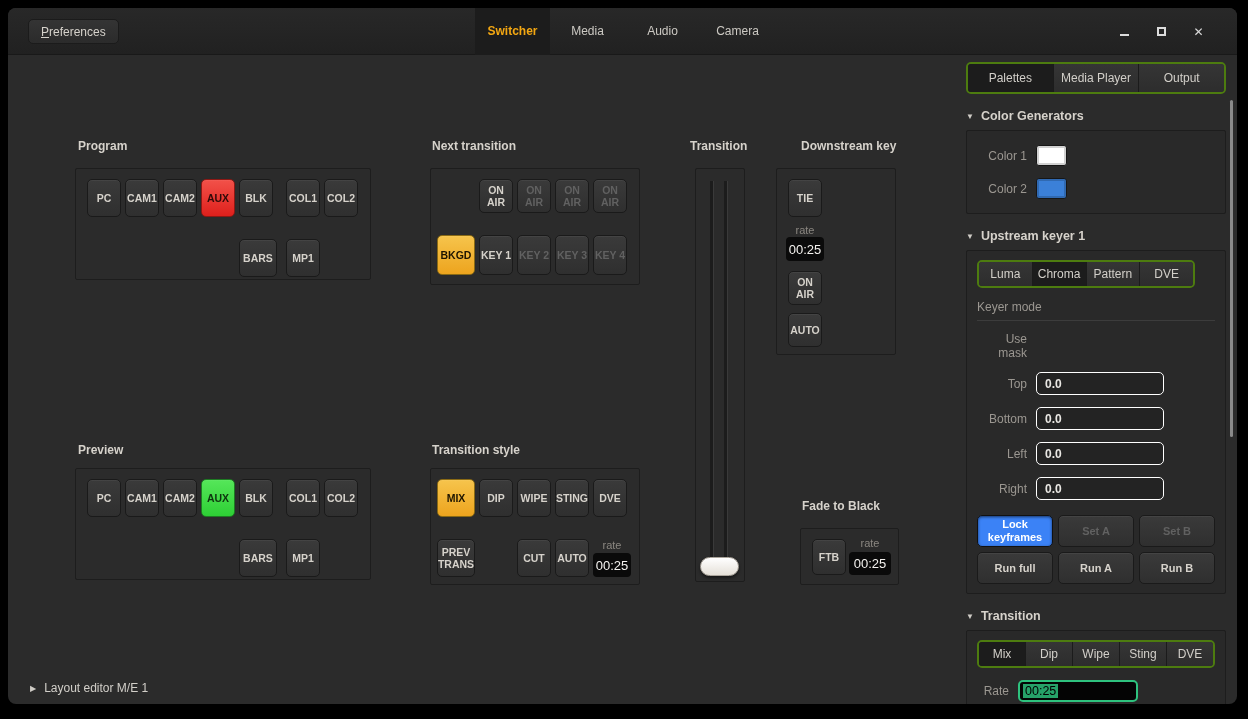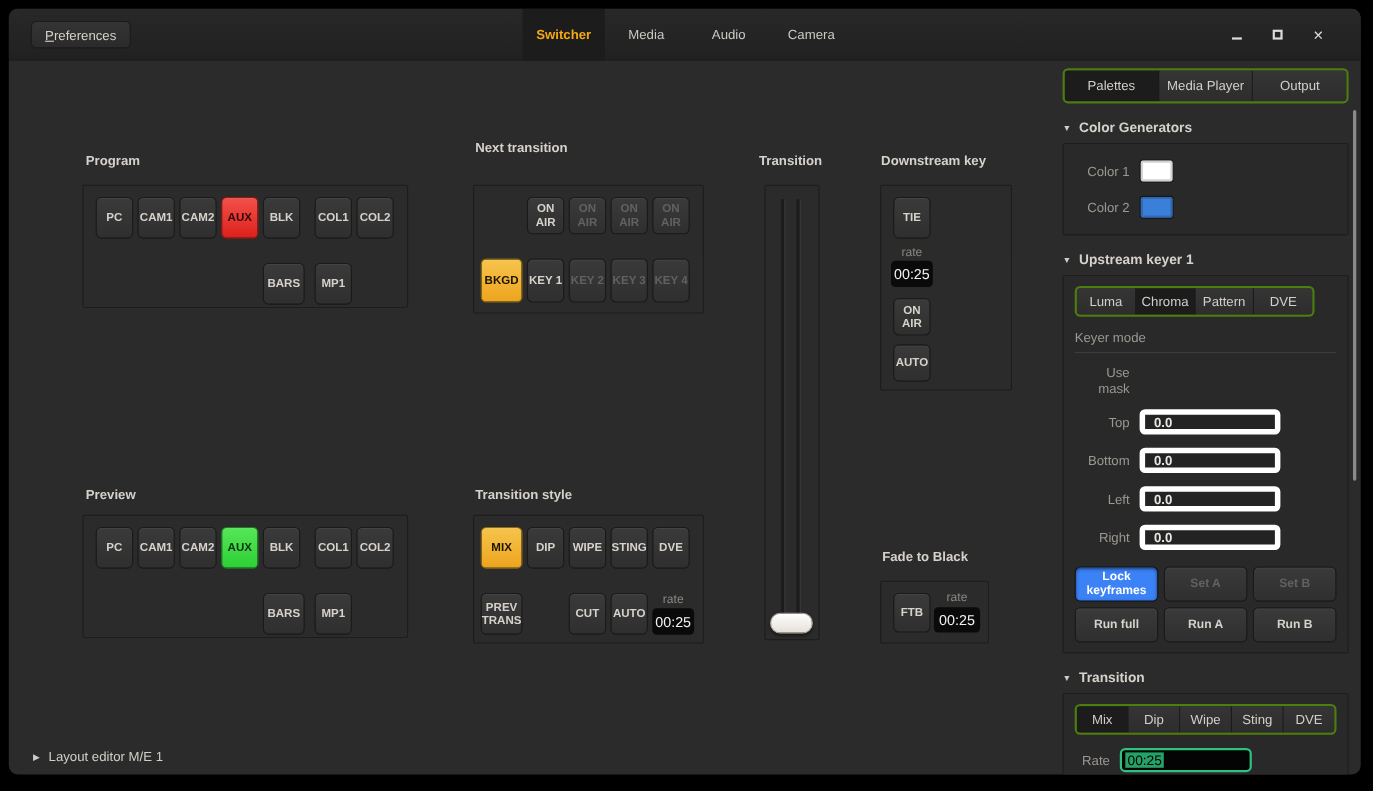--- a/index.html
+++ b/index.html
@@ -83,21 +83,21 @@
             box-shadow:inset 0 0 0 2px rgba(0,0,0,.18); }
   .swatch.white { background:#ffffff; }
   .swatch.blue  { background:#3b80d8; }
 
   .uk-tabs { width:218px; }
   .mode-label { color:#9b9791; font-size:12px; margin-top:12px; }
   .mode-rule { border:none; border-top:1px solid #3c3c3c; margin-top:6px; }
   .mask-row { display:flex; align-items:center; margin-top:11px; }
   .mask-btn { position:static; width:125px; height:30px; }
   .field-row { display:flex; align-items:center; margin-top:12px; }
-  .field-input { width:128px; height:23px; background:#232323; border:5px solid #ffffff;
+  .field-input { width:128px; height:23px; background:#232323; border:1px solid #ffffff;
                  border-radius:5px; color:#e9e7e3; font-size:12px; font-weight:bold;
                  padding:0 8px; font-family:inherit; }
   .kf-grid { display:grid; grid-template-columns:repeat(3,1fr); gap:5px 5px; margin-top:15px; }
   .kf-grid .btn { position:static; height:32px; font-size:11px; }
 
   .rate-row { display:flex; align-items:center; margin-top:12px; }
   .rate-row .side-label { width:32px; }
   .tr-rate-input { width:120px; height:22px; background:#040404; border:2px solid #2ec27e;
                    border-radius:5px; display:flex; align-items:center; padding:0 3px; }
   .tr-rate-sel { background:#26a269; color:#000; font-size:12.5px; padding:0 2px; }
@@ -133,42 +133,42 @@
       <div class="btn" style="left:49px;top:10px;width:34px;height:38px;">CAM1</div>
       <div class="btn" style="left:87px;top:10px;width:34px;height:38px;">CAM2</div>
       <div class="btn red" style="left:125px;top:10px;width:34px;height:38px;">AUX</div>
       <div class="btn" style="left:163px;top:10px;width:34px;height:38px;">BLK</div>
       <div class="btn" style="left:210px;top:10px;width:34px;height:38px;">COL1</div>
       <div class="btn" style="left:248px;top:10px;width:34px;height:38px;">COL2</div>
       <div class="btn" style="left:163px;top:70px;width:38px;height:38px;">BARS</div>
       <div class="btn" style="left:210px;top:70px;width:34px;height:38px;">MP1</div>
     </div>
 
-    <div class="panel-label" style="left:424px;top:72px;text-align:right;">Next transition</div>
+    <div class="panel-label" style="left:424px;top:84px;text-align:right;">Next transition</div>
     <div class="groupbox" style="left:422px;top:113px;width:210px;height:117px;">
       <div class="btn" style="left:48px;top:10px;width:34px;height:34px;">ON AIR</div>
       <div class="btn dim" style="left:86px;top:10px;width:34px;height:34px;">ON AIR</div>
       <div class="btn dim" style="left:124px;top:10px;width:34px;height:34px;">ON AIR</div>
       <div class="btn dim" style="left:162px;top:10px;width:34px;height:34px;">ON AIR</div>
       <div class="btn amber" style="left:6px;top:66px;width:38px;height:40px;">BKGD</div>
       <div class="btn" style="left:48px;top:66px;width:34px;height:40px;">KEY 1</div>
       <div class="btn dim" style="left:86px;top:66px;width:34px;height:40px;">KEY 2</div>
       <div class="btn dim" style="left:124px;top:66px;width:34px;height:40px;">KEY 3</div>
       <div class="btn dim" style="left:162px;top:66px;width:34px;height:40px;">KEY 4</div>
     </div>
 
     <div class="panel-label" style="left:682px;top:84px;">Transition</div>
     <div class="groupbox" style="left:687px;top:113px;width:50px;height:414px;">
       <div class="tbar-groove" style="left:14px;"></div>
       <div class="tbar-groove" style="left:28px;"></div>
       <div class="tbar-handle"></div>
     </div>
 
     <div class="panel-label" style="left:793px;top:84px;text-align:center;">Downstream key</div>
-    <div class="groupbox" style="left:792px;top:113px;width:120px;height:187px;">
+    <div class="groupbox" style="left:768px;top:113px;width:120px;height:187px;">
       <div class="btn" style="left:11px;top:10px;width:34px;height:38px;">TIE</div>
       <div class="rate-label" style="left:0;top:55px;width:56px;">rate</div>
       <div class="lcd" style="left:9px;top:68px;width:38px;height:24px;">00:25</div>
       <div class="btn" style="left:11px;top:102px;width:34px;height:34px;">ON AIR</div>
       <div class="btn" style="left:11px;top:144px;width:34px;height:34px;">AUTO</div>
     </div>
 
     <div class="panel-label" style="left:70px;top:388px;">Preview</div>
     <div class="groupbox" style="left:67px;top:413px;width:296px;height:112px;">
       <div class="btn" style="left:11px;top:10px;width:34px;height:38px;">PC</div>

